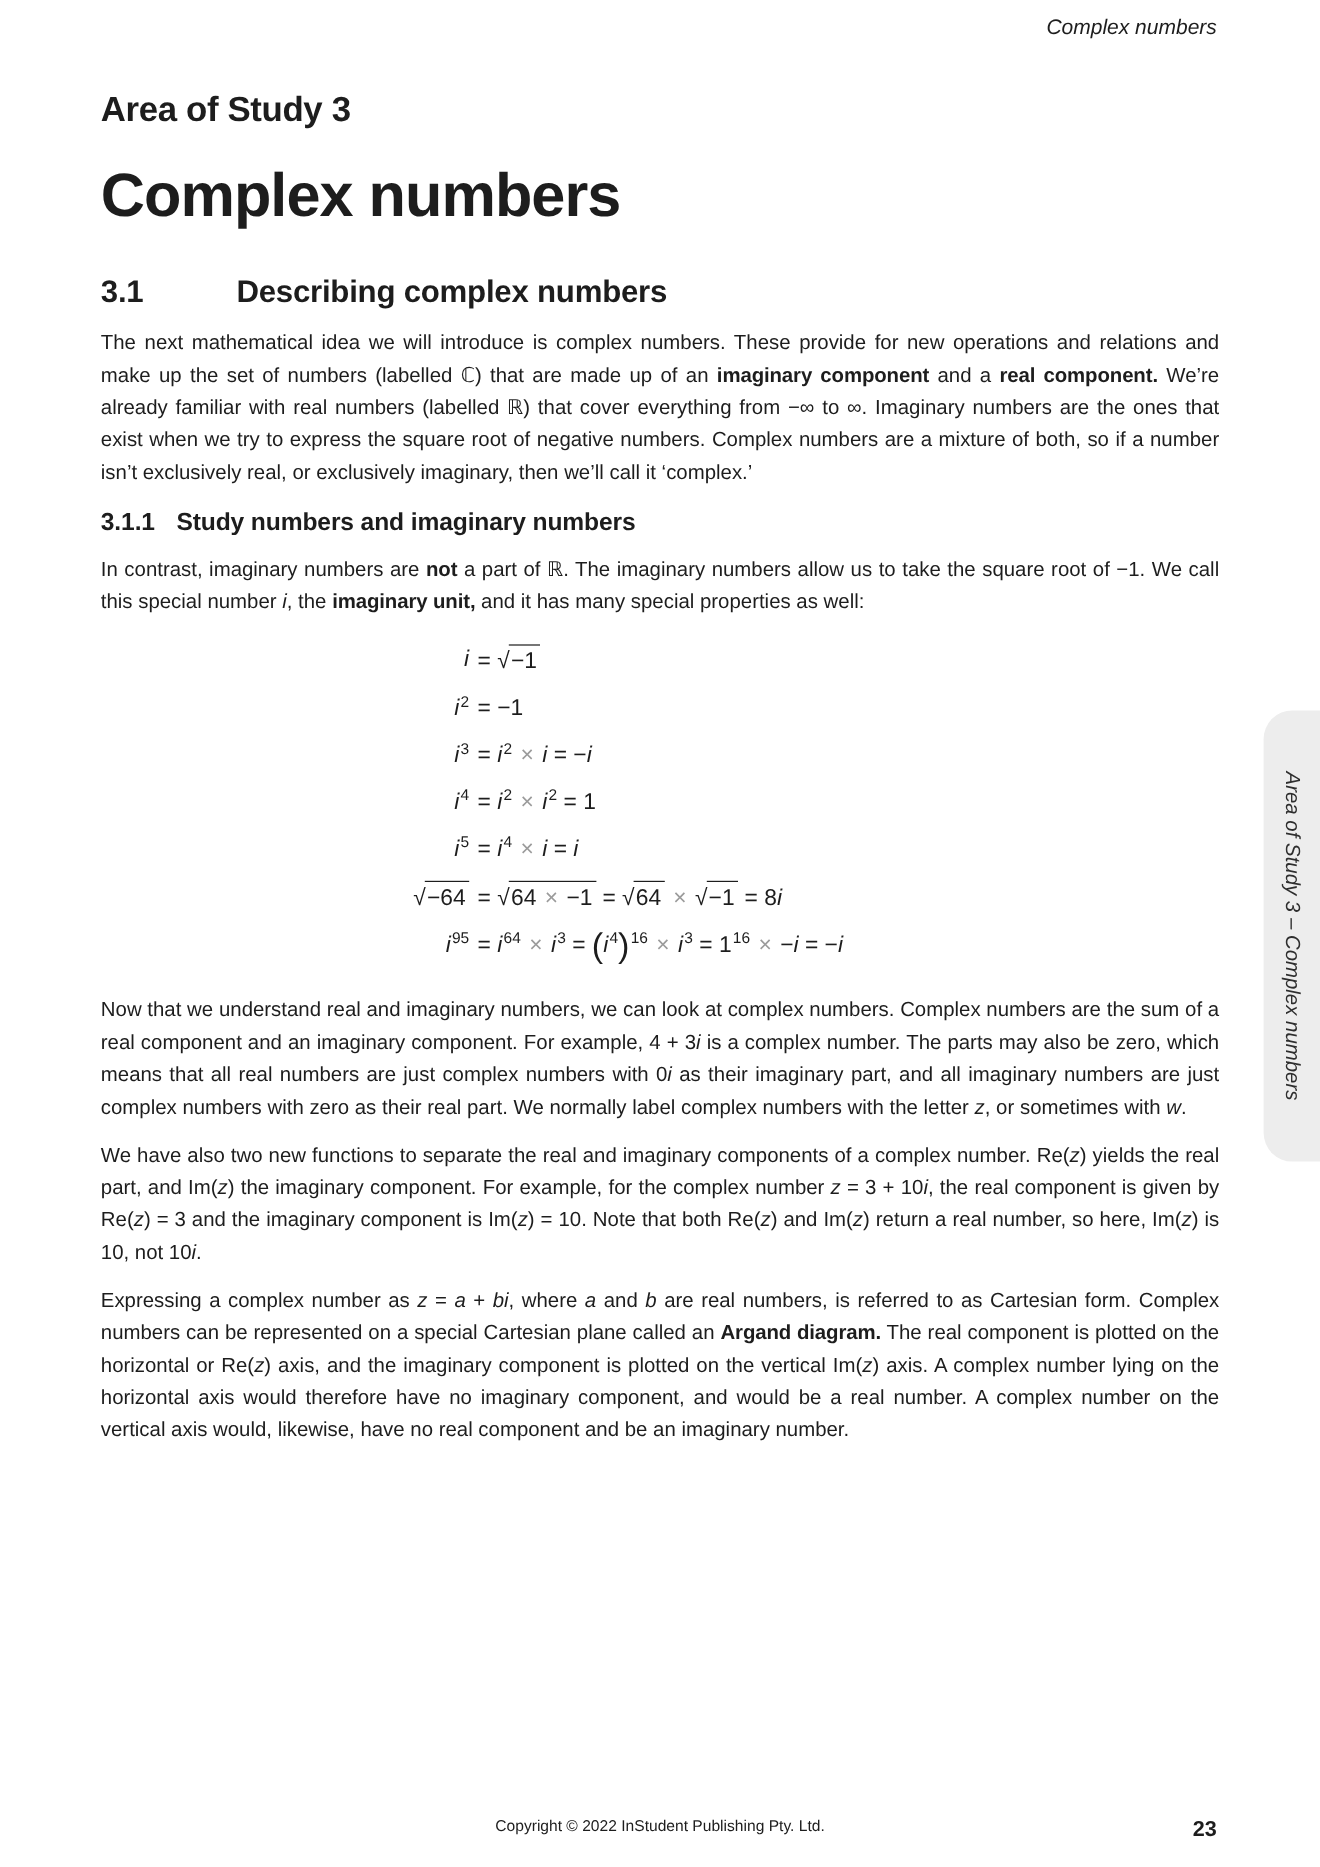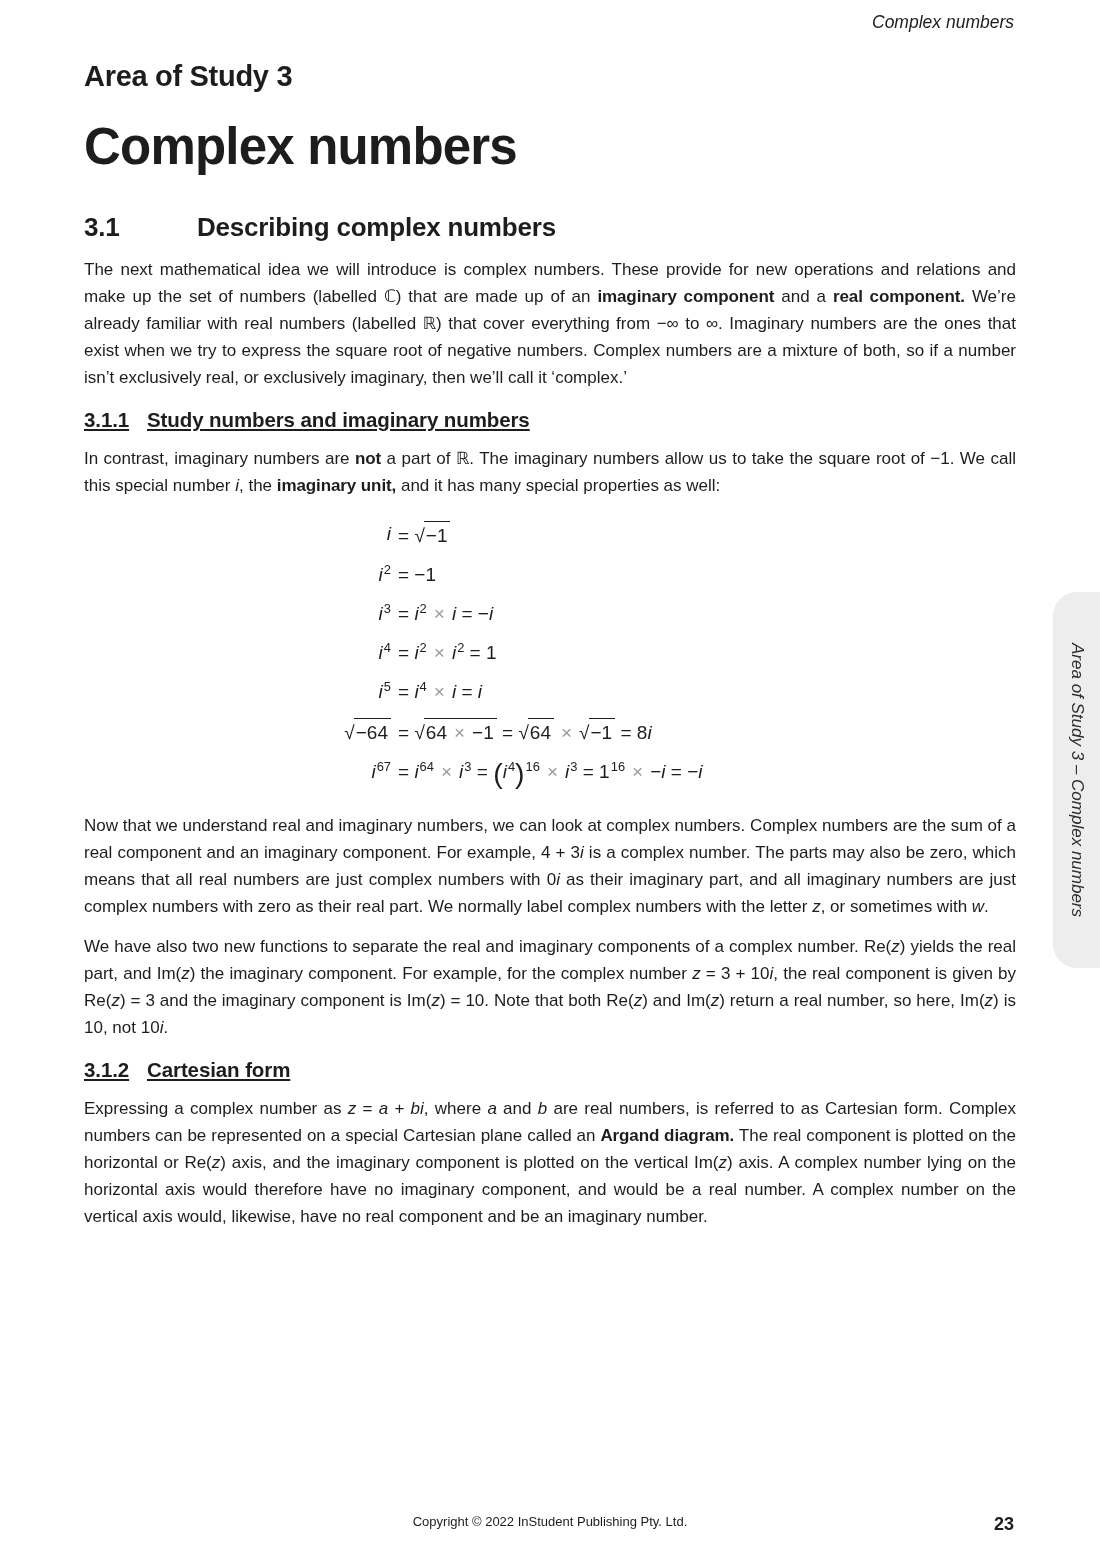--- a/index.html
+++ b/index.html
@@ -11,29 +11,29 @@
   }
   .page{position:relative;width:1100px;height:1252px;}
   .content{position:absolute;left:84px;top:0;width:932px;}
 
   .running-header{
     position:absolute;top:12px;right:86px;
     font-style:italic;font-size:17.5px;color:#1d1d1d;
   }
 
   .kicker{
-    margin:60px 0 0 0;font-size:29px;font-weight:bold;letter-spacing:-0.3px;
+    margin:76px 0 0 0;font-size:29px;font-weight:bold;letter-spacing:-0.3px;
   }
   .doc-title{
     margin:24px 0 0 0;font-size:51px;font-weight:bold;letter-spacing:-0.8px;
   }
 
   .h1sec{display:flex;margin:36px 0 0 0;font-size:26px;font-weight:bold;letter-spacing:-0.2px;gap:46px;}
   .h1sec .num{flex:0 0 67px;}
-  .h2sec{display:flex;margin:17px 0 0 0;font-size:20.5px;font-weight:bold;letter-spacing:-0.1px;text-decoration:underline;}
+  .h2sec{display:flex;margin:17px 0 0 0;font-size:20.5px;font-weight:bold;letter-spacing:-0.1px;}
   .h2sec .num{flex:0 0 63px;}
 
   p.body{
     margin:13px 0 0 0;font-size:17px;line-height:27px;
     text-align:justify;
   }
   p.body b{letter-spacing:-0.1px;}
   i.var{font-style:italic;}
 
   
@@ -99,31 +99,27 @@
         <div class="eq-lhs"><i class="var">i</i><sup>2</sup></div>
         <div class="eq-rhs">= −1</div>
         <div class="eq-lhs"><i class="var">i</i><sup>3</sup></div>
         <div class="eq-rhs">= <i class="var">i</i><sup>2</sup><span class="times">×</span><i class="var">i</i> = −<i class="var">i</i></div>
         <div class="eq-lhs"><i class="var">i</i><sup>4</sup></div>
         <div class="eq-rhs">= <i class="var">i</i><sup>2</sup><span class="times">×</span><i class="var">i</i><sup>2</sup> = 1</div>
         <div class="eq-lhs"><i class="var">i</i><sup>5</sup></div>
         <div class="eq-rhs">= <i class="var">i</i><sup>4</sup><span class="times">×</span><i class="var">i</i> = <i class="var">i</i></div>
         <div class="eq-lhs"><span class="sqrt"><span class="rsign">√</span><span class="rad">−64</span></span></div>
         <div class="eq-rhs">= <span class="sqrt"><span class="rsign">√</span><span class="rad">64<span class="times">×</span>−1</span></span> = <span class="sqrt"><span class="rsign">√</span><span class="rad">64</span></span><span class="times">×</span><span class="sqrt"><span class="rsign">√</span><span class="rad">−1</span></span> = 8<i class="var">i</i></div>
-        <div class="eq-lhs"><i class="var">i</i><sup>67</sup></div>
+        <div class="eq-lhs"><i class="var">i</i><sup>95</sup></div>
         <div class="eq-rhs">= <i class="var">i</i><sup>64</sup><span class="times">×</span><i class="var">i</i><sup>3</sup> = <span class="pgroup"><span class="bigp">(</span><span><i class="var">i</i><sup>4</sup></span><span class="bigp">)</span></span><sup>16</sup><span class="times">×</span><i class="var">i</i><sup>3</sup> = 1<sup>16</sup><span class="times">×</span>−<i class="var">i</i> = −<i class="var">i</i></div>
       </div>
 
     <p class="body">Now that we understand real and imaginary numbers, we can look at complex numbers.  Complex numbers are the sum of a real component and an imaginary component.  For example, 4 + 3<i class="var">i</i> is a complex number.  The parts may also be zero, which means that all real numbers are just complex numbers with 0<i class="var">i</i> as their imaginary part, and all imaginary numbers are just complex numbers with zero as their real part.  We normally label complex numbers with the letter <i class="var">z</i>, or sometimes with <i class="var">w</i>.</p>
     <p class="body">We have also two new functions to separate the real and imaginary components of a complex number.  Re(<i class="var">z</i>) yields the real part, and Im(<i class="var">z</i>) the imaginary component.  For example, for the complex number <i class="var">z</i> = 3 + 10<i class="var">i</i>, the real component is given by Re(<i class="var">z</i>) = 3 and the imaginary component is Im(<i class="var">z</i>) = 10.  Note that both Re(<i class="var">z</i>) and Im(<i class="var">z</i>) return a real number, so here, Im(<i class="var">z</i>) is 10, not 10<i class="var">i</i>.</p>
 
-    <div class="h2sec">
-      <span class="num">3.1.2</span>
-      <span class="ttl">Cartesian form</span>
-    </div>
     <p class="body">Expressing a complex number as <i class="var">z</i> = <i class="var">a</i> + <i class="var">bi</i>, where <i class="var">a</i> and <i class="var">b</i> are real numbers, is referred to as Cartesian form.  Complex numbers can be represented on a special Cartesian plane called an <b>Argand diagram.</b>  The real component is plotted on the horizontal or Re(<i class="var">z</i>) axis, and the imaginary component is plotted on the vertical Im(<i class="var">z</i>) axis.  A complex number lying on the horizontal axis would therefore have no imaginary component, and would be a real number.  A complex number on the vertical axis would, likewise, have no real component and be an imaginary number.</p>
 
   </div>
 
   <div class="side-tab">
     <span class="side-tab-text">Area of Study 3 –  Complex numbers</span>
   </div>
 
   <div class="footer">
     <span class="copyright">Copyright © 2022 InStudent Publishing Pty. Ltd.</span>

